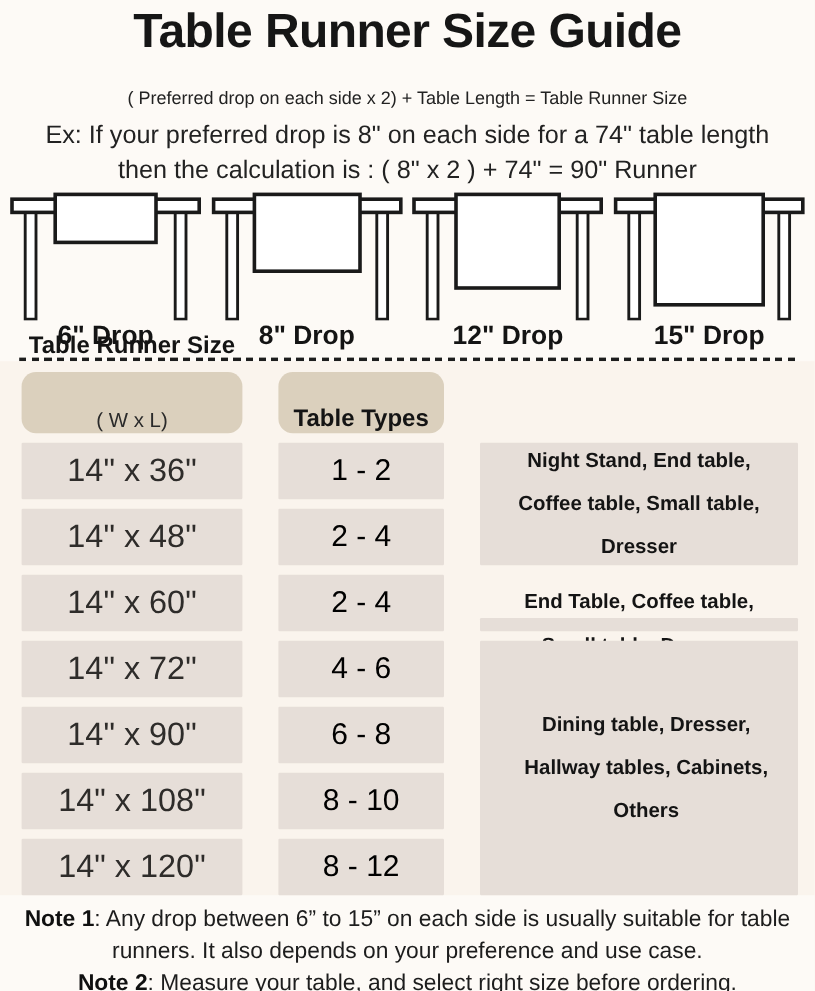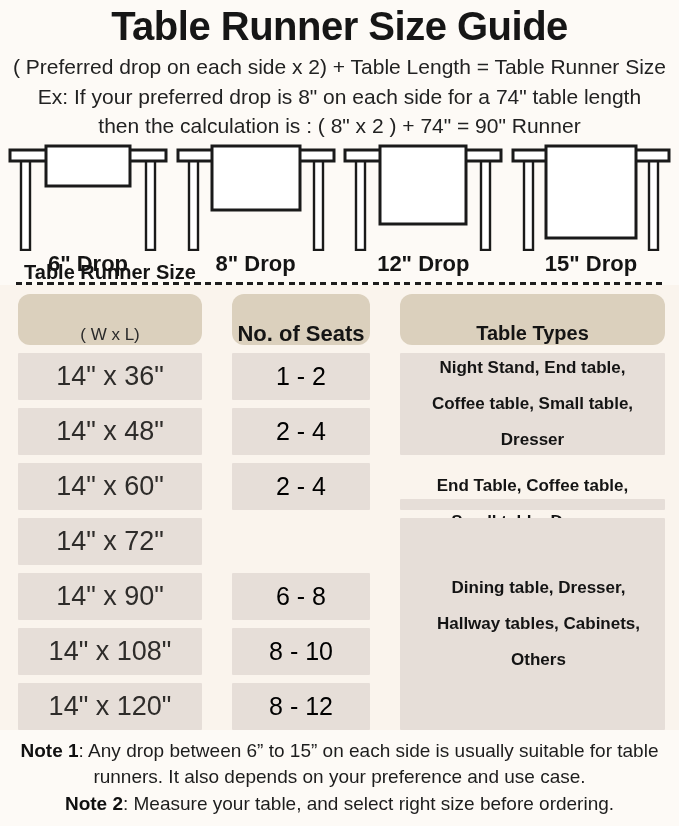--- a/index.html
+++ b/index.html
@@ -11,21 +11,21 @@
     overflow:hidden;
   }
   .page { width:679px; height:826px; position:relative; }
 
   
   .top-block { text-align:center; padding-top:2px; }
   .title {
     font-size:40px; font-weight:bold; letter-spacing:-0.5px;
     color:#161616; line-height:48px;
   }
-  .formula { font-size:21px; color:#222; line-height:30px; margin-top:2px; }
+  .formula { font-size:15px; color:#222; line-height:30px; margin-top:18px; }
   .example { font-size:21px; color:#222; line-height:29px; }
 
   
   .drops-row {
     display:flex; justify-content:space-between;
     padding:4px 8px 0 8px;
   }
   .drop-item { width:160px; text-align:center; }
   .drop-item svg { display:block; }
   .drop-label { font-size:22px; font-weight:bold; color:#141414; margin-top:0px; }
@@ -129,34 +129,32 @@
   </div>
 
   <div class="dashed-divider"></div>
 
   <div class="size-grid">
 
     <div class="hcell">
       <div class="h-main">Table Runner Size</div>
       <div class="h-sub">( W x L)</div>
     </div>
-    <div class="hcell seats">
-      <div class="h-main">No. of Seats</div>
-    </div>
     <div class="hcell">
       <div class="h-main">Table Types</div>
     </div>
 
     <div class="cell size-val" style="grid-row:2">14" x 36"</div>
     <div class="cell seats-val" style="grid-row:2">1 - 2</div>
     <div class="cell size-val" style="grid-row:3">14" x 48"</div>
     <div class="cell seats-val" style="grid-row:3">2 - 4</div>
     <div class="cell size-val" style="grid-row:4">14" x 60"</div>
     <div class="cell seats-val" style="grid-row:4">2 - 4</div>
     <div class="cell size-val" style="grid-row:5">14" x 72"</div>
+    <div class="cell seats-val" style="grid-row:5">4 - 6</div>
     <div class="cell size-val" style="grid-row:6">14" x 90"</div>
     <div class="cell seats-val" style="grid-row:6">6 - 8</div>
     <div class="cell size-val" style="grid-row:7">14" x 108"</div>
     <div class="cell seats-val" style="grid-row:7">8 - 10</div>
     <div class="cell size-val" style="grid-row:8">14" x 120"</div>
     <div class="cell seats-val" style="grid-row:8">8 - 12</div>
 
     <div class="type-cell type-a">Night Stand, End table, Coffee table, Small table, Dresser</div>
     <div class="type-cell type-b">End Table, Coffee table, Small table, Dresser</div>
     <div class="type-cell type-c">Dining table, Dresser, Hallway tables, Cabinets, Others</div>

